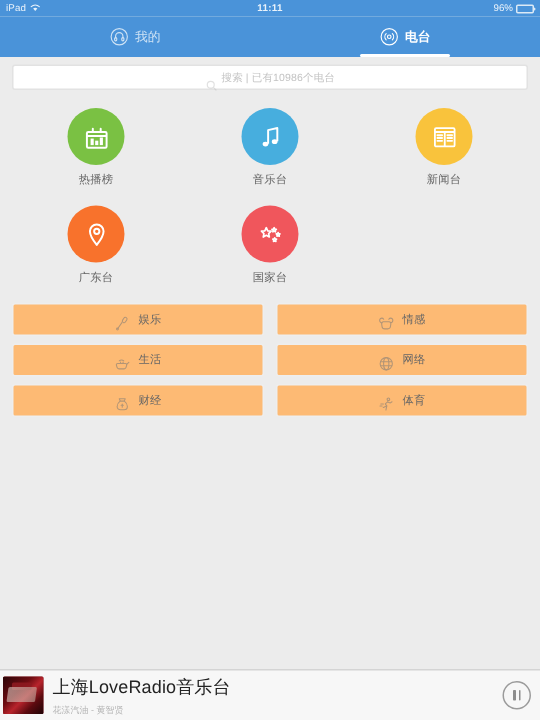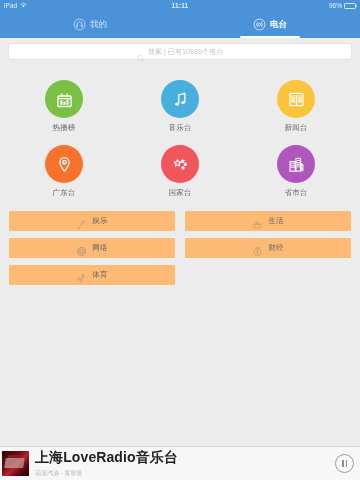--- a/index.html
+++ b/index.html
@@ -58,21 +58,21 @@
   .search-box {
     height:17px; background:#ffffff; border-radius:2px;
     display:flex; align-items:center; justify-content:center; gap:3px;
     border:0.5px solid #e2e2e2;
   }
   .search-ico { width:8px; height:8px; display:block; opacity:.45; }
   .search-ph { font-size:7px; color:#c3c3c3; letter-spacing:.1px; }
 
   
   .circle-grid {
-    padding:20px 6px 4px; display:grid; grid-template-columns:repeat(3,1fr);
+    padding:12px 6px 4px; display:grid; grid-template-columns:repeat(3,1fr);
     row-gap:12px; flex:none;
   }
   .circle-cell { display:flex; flex-direction:column; align-items:center; gap:5px; cursor:pointer; }
   .circle {
     width:38px; height:38px; border-radius:50%;
     display:flex; align-items:center; justify-content:center;
   }
   .circle svg { width:21px; height:21px; display:block; }
   .circle-label { font-size:7.5px; color:#656565; letter-spacing:.2px; }
 
@@ -106,21 +106,21 @@
     position:absolute; left:3px; top:7px; width:19px; height:10px;
     background:linear-gradient(90deg,#e8dcd2,#c9b8ab); border-radius:1px; opacity:.55;
     transform:skewX(-8deg);
   }
   .album .a3 {
     position:absolute; left:6px; top:4px; width:13px; height:5px;
     background:#8d1a20; border-radius:1px; opacity:.9;
   }
   .ptext { flex:1; min-width:0; display:flex; flex-direction:column; gap:2px; }
   .ptitle {
-    font-size:14px; font-weight:bold; color:#232323; letter-spacing:.1px;
+    font-size:12px; font-weight:normal; color:#232323; letter-spacing:.1px;
     white-space:nowrap; overflow:hidden; text-overflow:ellipsis;
   }
   .psub {
     font-size:6px; color:#b5b5b5; white-space:nowrap;
     overflow:hidden; text-overflow:ellipsis;
   }
   .pause-btn {
     width:19px; height:19px; flex:none; border-radius:50%;
     border:1px solid #9b9b9b; display:flex; align-items:center;
     justify-content:center; gap:2px; cursor:pointer; background:transparent;
@@ -238,46 +238,45 @@
         <svg viewBox="0 0 24 24" fill="none" stroke="#ffffff" stroke-width="1.3">
             <path d="M8.6 6.6l1.1 2.4 2.6.3-1.9 1.8.5 2.6-2.3-1.3-2.3 1.3.5-2.6L4.9 9.3l2.6-.3z" stroke-linejoin="round"></path>
             <path d="M14.6 6.6l.5 1.1 1.2.1-.9.8.2 1.2-1-.6-1 .6.2-1.2-.9-.8 1.2-.1z" stroke-linejoin="round"></path>
             <path d="M17.6 10.4l.4.9 1 .1-.7.7.2 1-.9-.5-.9.5.2-1-.7-.7 1-.1z" stroke-linejoin="round"></path>
             <path d="M15 14.4l.4.9 1 .1-.7.7.2 1-.9-.5-.9.5.2-1-.7-.7 1-.1z" stroke-linejoin="round"></path>
           </svg>
       </div>
       <span class="circle-label">国家台</span>
     </div>
 
-    <div class="circle-cell">
-      <div class="circle" style="background:#b055bd">
-        <svg viewBox="0 0 24 24" fill="none" stroke="#ffffff" stroke-width="1.3">
-            <rect x="4.6" y="8.6" width="6" height="11"></rect>
-            <rect x="11.4" y="5" width="5.2" height="14.6"></rect>
-            <path d="M6 10.6h1.2M8.6 10.6h1.2M6 12.8h1.2M8.6 12.8h1.2M6 15h1.2M8.6 15h1.2M12.8 7.4h1M14.8 7.4h1M12.8 9.8h1M14.8 9.8h1M12.8 12.2h1M14.8 12.2h1M12.8 14.6h1M14.8 14.6h1" stroke-linecap="round"></path>
-            <path d="M17.4 19.6V11l1.9 1.4v7.2" stroke-linejoin="round"></path>
-          </svg>
-      </div>
-      <span class="circle-label">省市台</span>
-    </div>
   </div>
 
   <div class="cat-grid">
 
     <div class="cat-item">
       <span class="cat-ico">
         <svg viewBox="0 0 20 20" fill="none" stroke="#777" stroke-width="1.3">
             <rect x="11" y="2.6" width="4" height="7" rx="2" transform="rotate(35 13 6)"></rect>
             <path d="M9.6 9.2 4.6 16.4" stroke-linecap="round"></path>
             <circle cx="4.2" cy="17" r="1.1"></circle>
           </svg>
       </span>
       <span class="cat-label">娱乐</span>
     </div>
 
+    <div class="cat-item">
+      <span class="cat-ico">
+        <svg viewBox="0 0 20 20" fill="none" stroke="#777" stroke-width="1.3">
+            <path d="M5 9.4c-1.8 0-3-1.4-3-3s1.3-2.6 2.6-2.6c1 0 1.8.5 2.3 1.3" stroke-linecap="round"></path>
+            <path d="M15 9.4c1.8 0 3-1.4 3-3s-1.3-2.6-2.6-2.6c-1 0-1.8.5-2.3 1.3" stroke-linecap="round"></path>
+            <path d="M6.4 8.2h7.2a2 2 0 0 1 2 2.2l-.5 3.6a3.3 3.3 0 0 1-3.3 2.8H8.2a3.3 3.3 0 0 1-3.3-2.8l-.5-3.6a2 2 0 0 1 2-2.2z" stroke-linejoin="round"></path>
+          </svg>
+      </span>
+      <span class="cat-label">情感</span>
+    </div>
 
     <div class="cat-item">
       <span class="cat-ico">
         <svg viewBox="0 0 20 20" fill="none" stroke="#777" stroke-width="1.3">
             <path d="M4.4 9.6h9.4c1.2 0 1.9 1 1.6 2.1l-.8 2.8a2.4 2.4 0 0 1-2.3 1.7H6a2.4 2.4 0 0 1-2.3-1.7l-.8-2.8c-.3-1.1.4-2.1 1.5-2.1z" stroke-linejoin="round"></path>
             <path d="M15.4 10.6l2.6-2.2" stroke-linecap="round"></path>
             <path d="M8 9.6V8M11 9.6V8" stroke-linecap="round"></path>
             <path d="M6.4 6.4c1.4-1.4 4-1.4 5.4 0" stroke-linecap="round"></path>
           </svg>
       </span>

